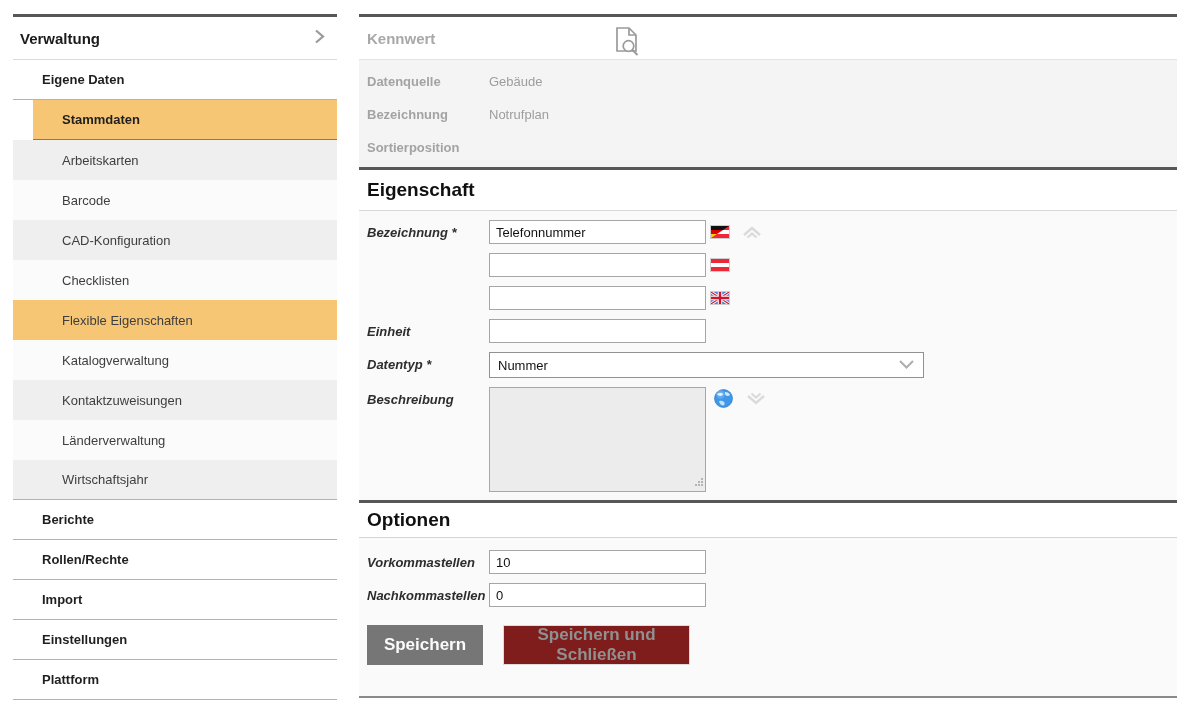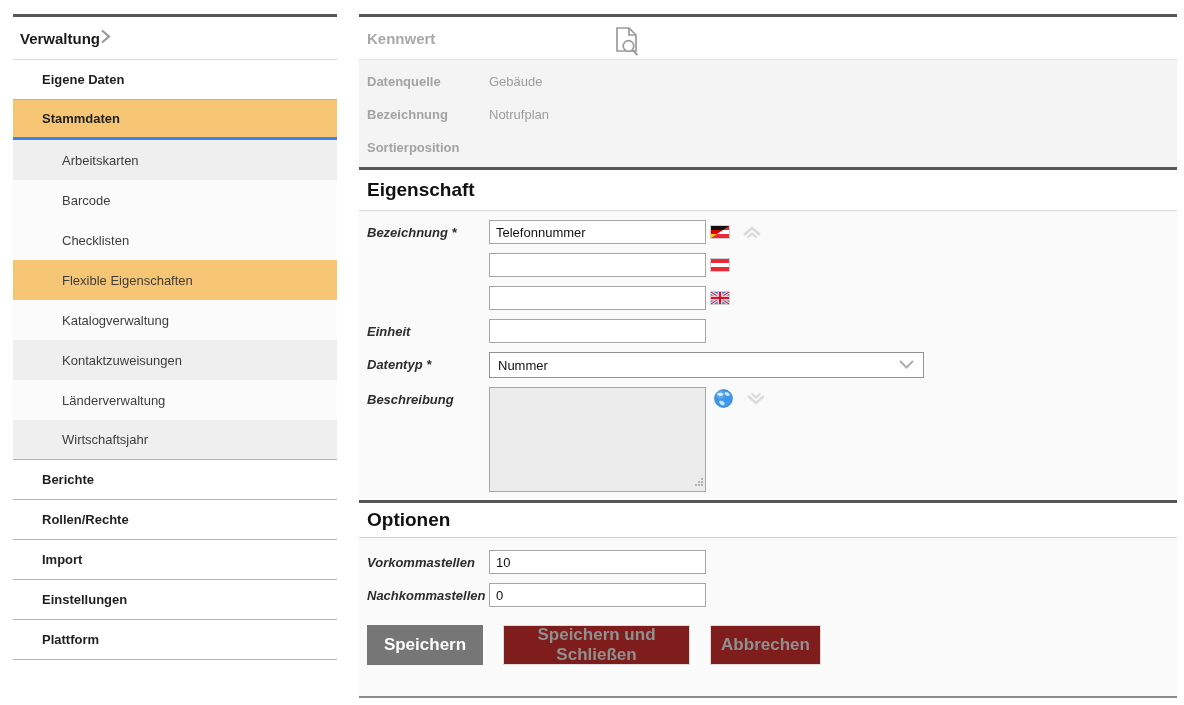--- a/index.html
+++ b/index.html
@@ -3,28 +3,28 @@
 <meta charset="utf-8">
 <style>
   * { box-sizing: border-box; margin: 0; padding: 0; }
   html,body { background:#ffffff; }
   body { font-family: "Liberation Sans", sans-serif; font-size:13px; color:#222; }
   #page { position:relative; width:1184px; height:705px; background:#fff; overflow:hidden; }
 
   
   #sidebar { position:absolute; left:13px; top:14px; width:324px; }
   .sb-header { height:46px; border-top:3px solid #57575a; border-bottom:1px solid #d9d9d9;
-               display:flex; align-items:center; justify-content:flex-start; padding:0 12px 0 7px; }
+               display:flex; align-items:center; justify-content:space-between; padding:0 12px 0 7px; }
   .sb-header .sb-title { font-size:15px; font-weight:bold; color:#1b1b1b; }
   .sb-item { height:40px; display:flex; align-items:center; cursor:pointer; }
   .sb-item.l1 { padding-left:29px; font-weight:bold; color:#1f1f1f; border-bottom:1px solid #b3b3b3; background:#fff; }
   .sb-item.l2 { padding-left:49px; color:#3e3e3e; background:#fbfbfb; }
   .sb-item.l2.shade { background:#efefef; }
   .sb-item.active { background:#f7c674 !important; }
-  .sb-item.l1.active { border-bottom:3px solid #3b82f6; }
+  .sb-item.l1.active { border-bottom:1px solid #3b82f6;margin-left:20px; }
   .sb-item.last-sub { border-bottom:1px solid #b3b3b3; }
 
   
   #main { position:absolute; left:359px; top:14px; width:818px; }
   .divider { height:3px; background:#57575a; }
 
   .kw-header { position:relative; height:46px; border-top:3px solid #57575a; border-bottom:1px solid #e3e3e3;
                display:flex; align-items:center; padding-left:8px; }
   .kw-title { font-size:15px; font-weight:bold; color:#a8a8a8; }
   .kw-preview-icon { position:absolute; left:255px; top:9px; cursor:pointer; }
@@ -77,20 +77,21 @@
       <span>
         <svg width="11" height="17" viewBox="0 0 11 17">
             <polyline points="2,2.5 9,8.5 2,14.5" fill="none" stroke="#9a9a9a" stroke-width="2.2"></polyline>
           </svg>
       </span>
     </div>
     <div class="sb-item l1">Eigene Daten</div>
     <div class="sb-item l1 active">Stammdaten</div>
     <div class="sb-item l2 shade">Arbeitskarten</div>
     <div class="sb-item l2">Barcode</div>
+    <div class="sb-item l2 shade">CAD-Konfiguration</div>
     <div class="sb-item l2">Checklisten</div>
     <div class="sb-item l2 active">Flexible Eigenschaften</div>
     <div class="sb-item l2">Katalogverwaltung</div>
     <div class="sb-item l2 shade">Kontaktzuweisungen</div>
     <div class="sb-item l2">Länderverwaltung</div>
     <div class="sb-item l2 shade last-sub">Wirtschaftsjahr</div>
     <div class="sb-item l1">Berichte</div>
     <div class="sb-item l1">Rollen/Rechte</div>
     <div class="sb-item l1">Import</div>
     <div class="sb-item l1">Einstellungen</div>
@@ -247,18 +248,17 @@
       </div>
 
       <div class="frow">
         <span class="flabel">Nachkommastel­len</span>
         <input class="tinput" type="text" value="0" style="">
       </div>
 
       <div class="btn-row">
         <button class="btn primary">Speichern</button>
         <button class="btn secondary save-close">Speichern und Schließen</button>
-        <button class="btn secondary cancel">Abbrechen</button>
       </div>
     </div>
 
   </main>
 </div>
 
 </body></html>

